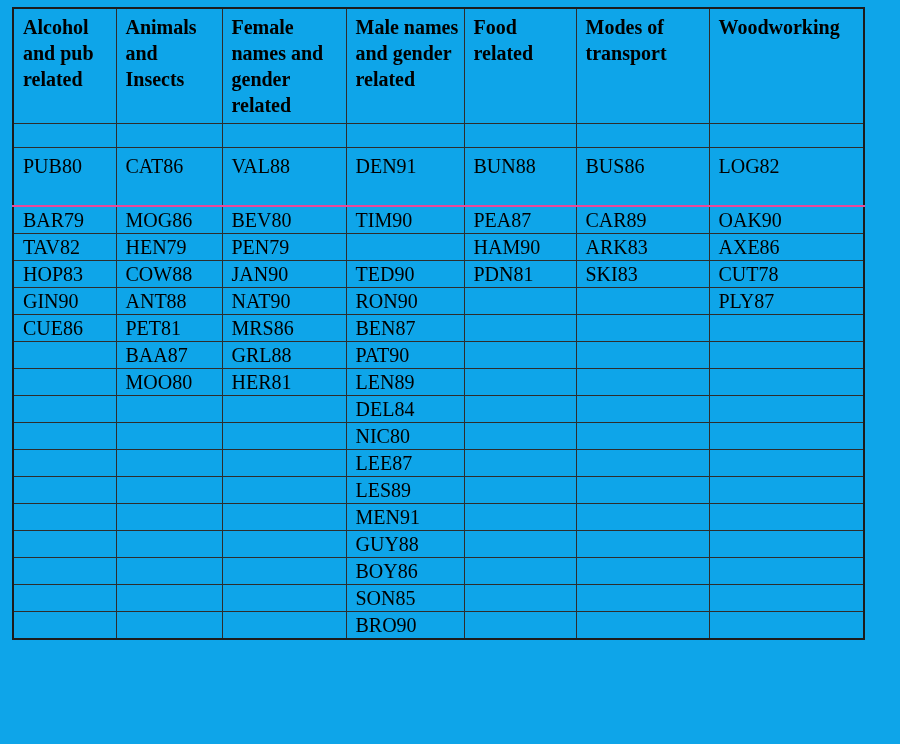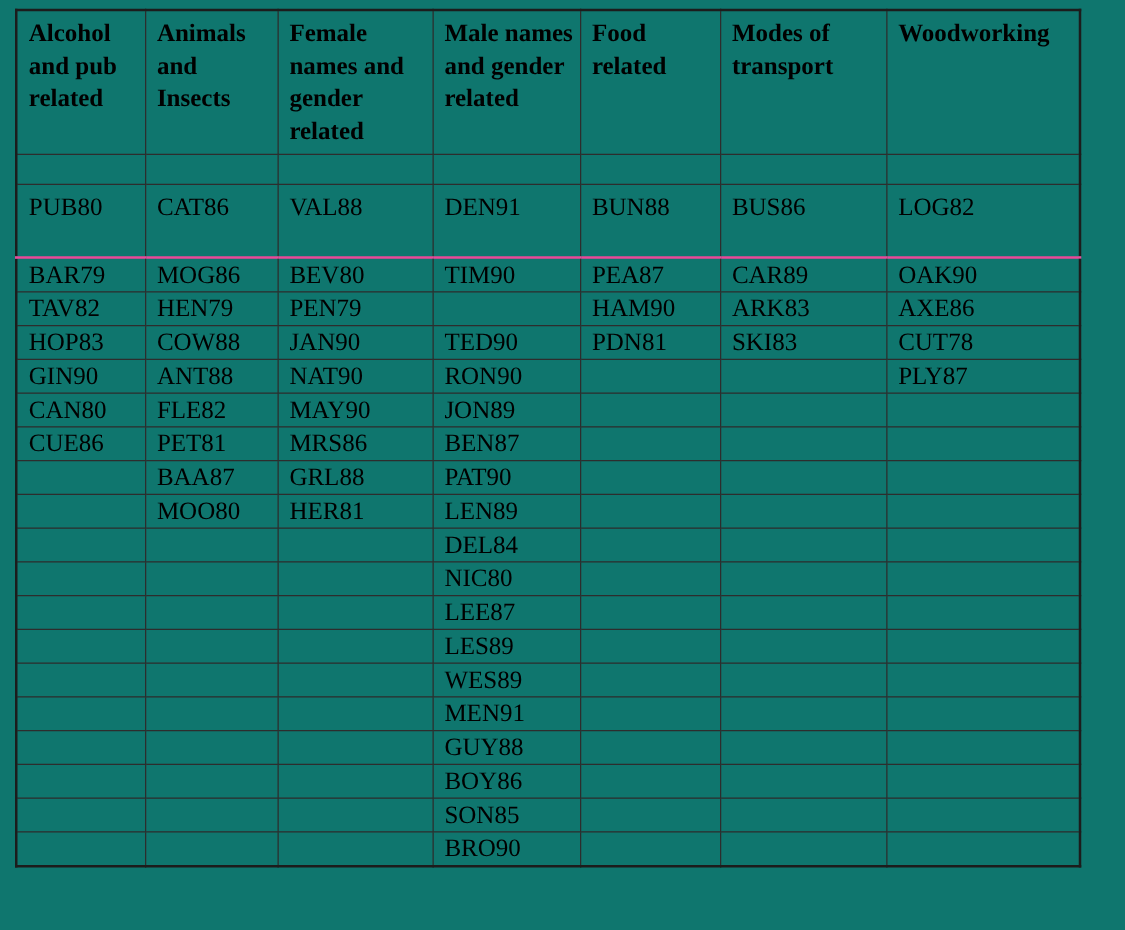--- a/index.html
+++ b/index.html
@@ -6,21 +6,21 @@
   html, body {
     width: 900px; height: 744px;
     background: #ffffff;
     font-family: "Liberation Serif", "DejaVu Serif", serif;
     color: #000000;
     overflow: hidden;
   }
   .page {
     position: relative;
     width: 900px; height: 744px;
-    background: #0f766e;
+    background: #0ea5e9;
   }
   table.codes {
     position: absolute;
     left: 12px; top: 7px;
     width: 851px;
     border-collapse: collapse;
     table-layout: fixed;
     border: 2px solid #1c1c1c;
   }
   table.codes th, table.codes td {
@@ -123,29 +123,20 @@
         <tr class="normal-row">
           <td>GIN90</td>
           <td>ANT88</td>
           <td>NAT90</td>
           <td>RON90</td>
           <td></td>
           <td></td>
           <td>PLY87</td>
         </tr>
         <tr class="normal-row">
-          <td>CAN80</td>
-          <td>FLE82</td>
-          <td>MAY90</td>
-          <td>JON89</td>
-          <td></td>
-          <td></td>
-          <td></td>
-        </tr>
-        <tr class="normal-row">
           <td>CUE86</td>
           <td>PET81</td>
           <td>MRS86</td>
           <td>BEN87</td>
           <td></td>
           <td></td>
           <td></td>
         </tr>
         <tr class="normal-row">
           <td></td>
@@ -190,29 +181,20 @@
           <td>LEE87</td>
           <td></td>
           <td></td>
           <td></td>
         </tr>
         <tr class="normal-row">
           <td></td>
           <td></td>
           <td></td>
           <td>LES89</td>
-          <td></td>
-          <td></td>
-          <td></td>
-        </tr>
-        <tr class="normal-row">
-          <td></td>
-          <td></td>
-          <td></td>
-          <td>WES89</td>
           <td></td>
           <td></td>
           <td></td>
         </tr>
         <tr class="normal-row">
           <td></td>
           <td></td>
           <td></td>
           <td>MEN91</td>
           <td></td>

